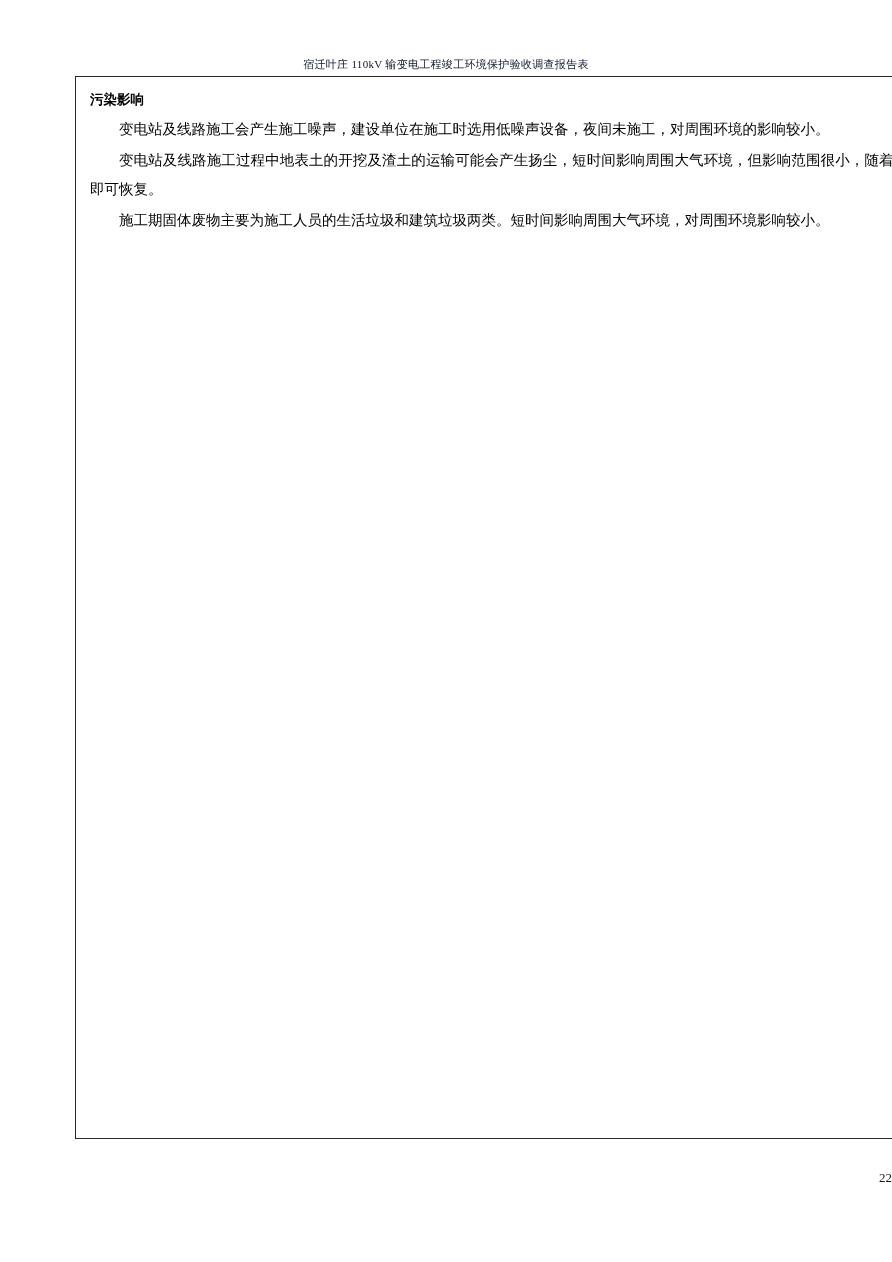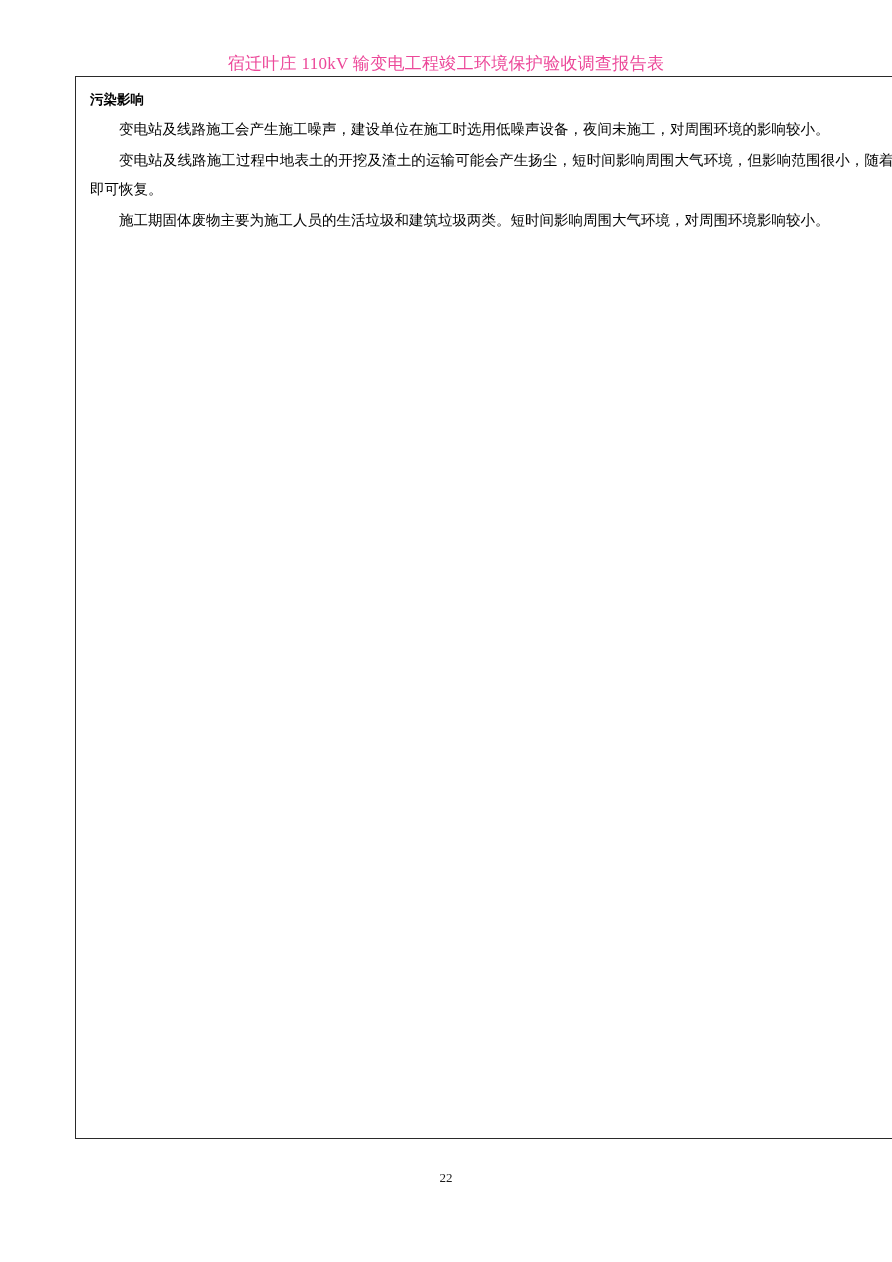--- a/index.html
+++ b/index.html
@@ -23,24 +23,24 @@
     height: 1262px;
     background: #ffffff;
   }
   
   .header {
     position: absolute;
     left: 75px;
     top: 55px;
     width: 742px;
     text-align: center;
-    font-size: 17px;
+    font-size: 11px;
     line-height: 18px;
     letter-spacing: 0.3px;
-    color: #ec4899;
+    color: #0f172a;
   }
   
   .frame {
     position: absolute;
     left: 75px;
     top: 76px;
     width: 892px;
     height: 1063px;
     border: 1px solid #2a2a2a;
     box-sizing: border-box;
@@ -67,21 +67,21 @@
     text-justify: inter-ideograph;
     text-indent: 2em;
     color: #000000;
   }
   
   .page-number {
     position: absolute;
     left: 0;
     top: 1170px;
     width: 892px;
-    text-align: center;
+    text-align: right;
     font-size: 13px;
     color: #1a1a1a;
   }
 </style>
 </head>
 <body>
 
 <div class="page">
 
   <div class="header">宿迁叶庄 110kV 输变电工程竣工环境保护验收调查报告表</div>

